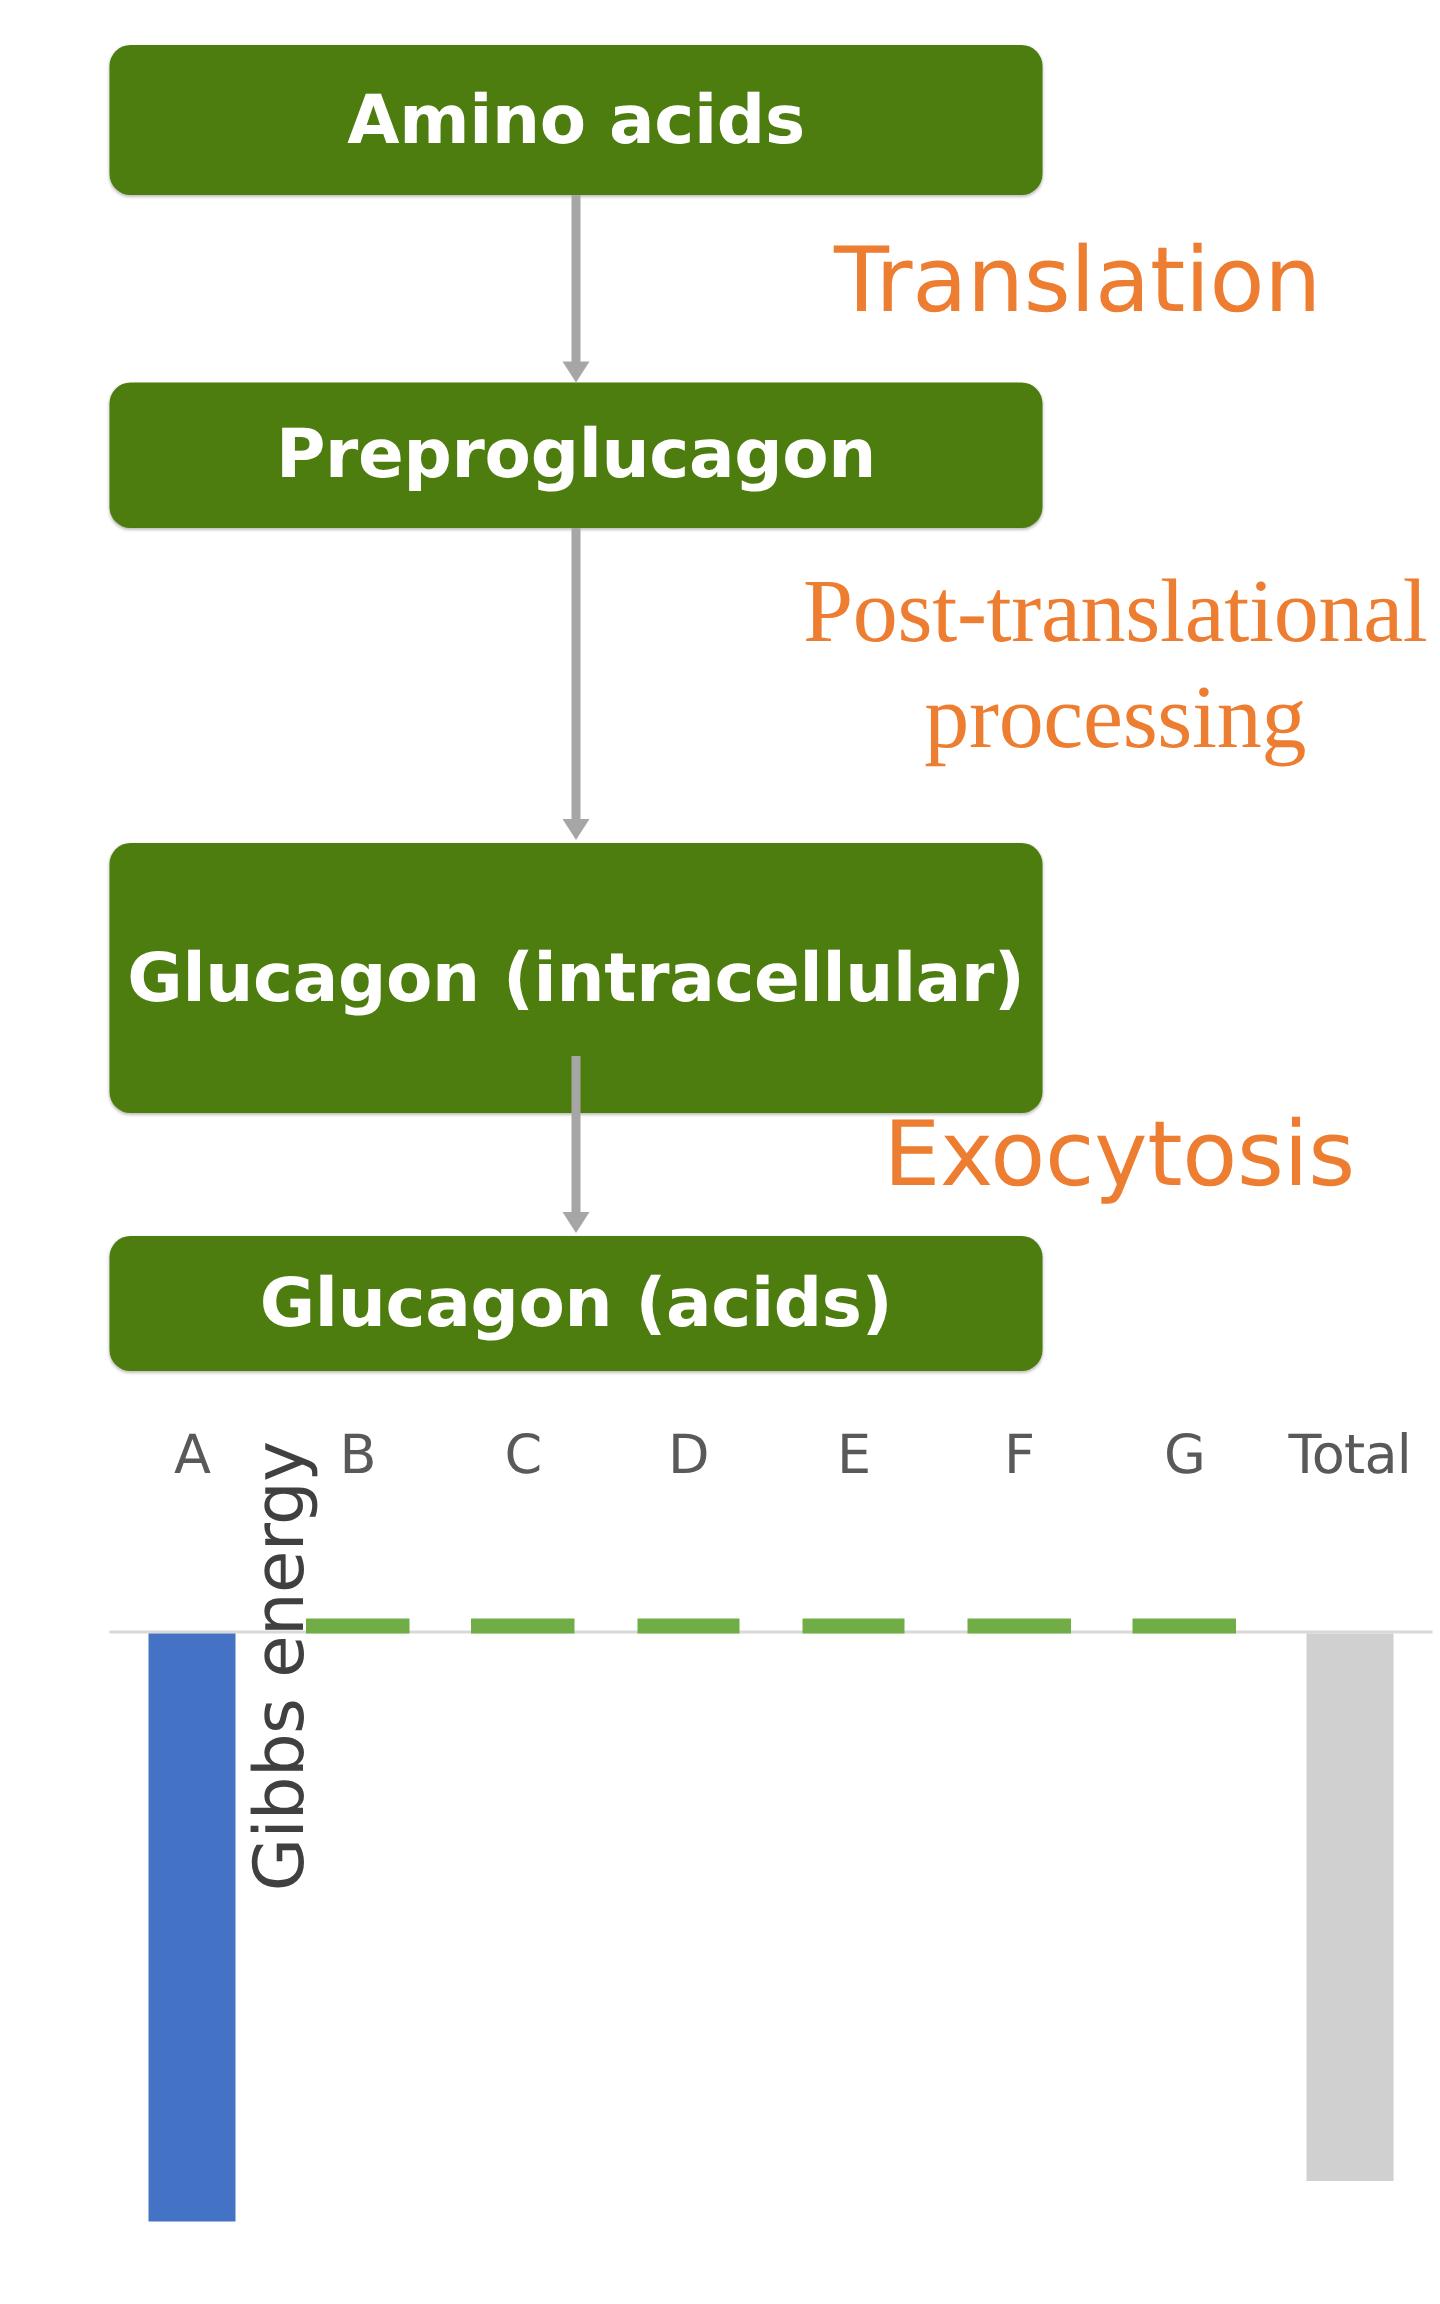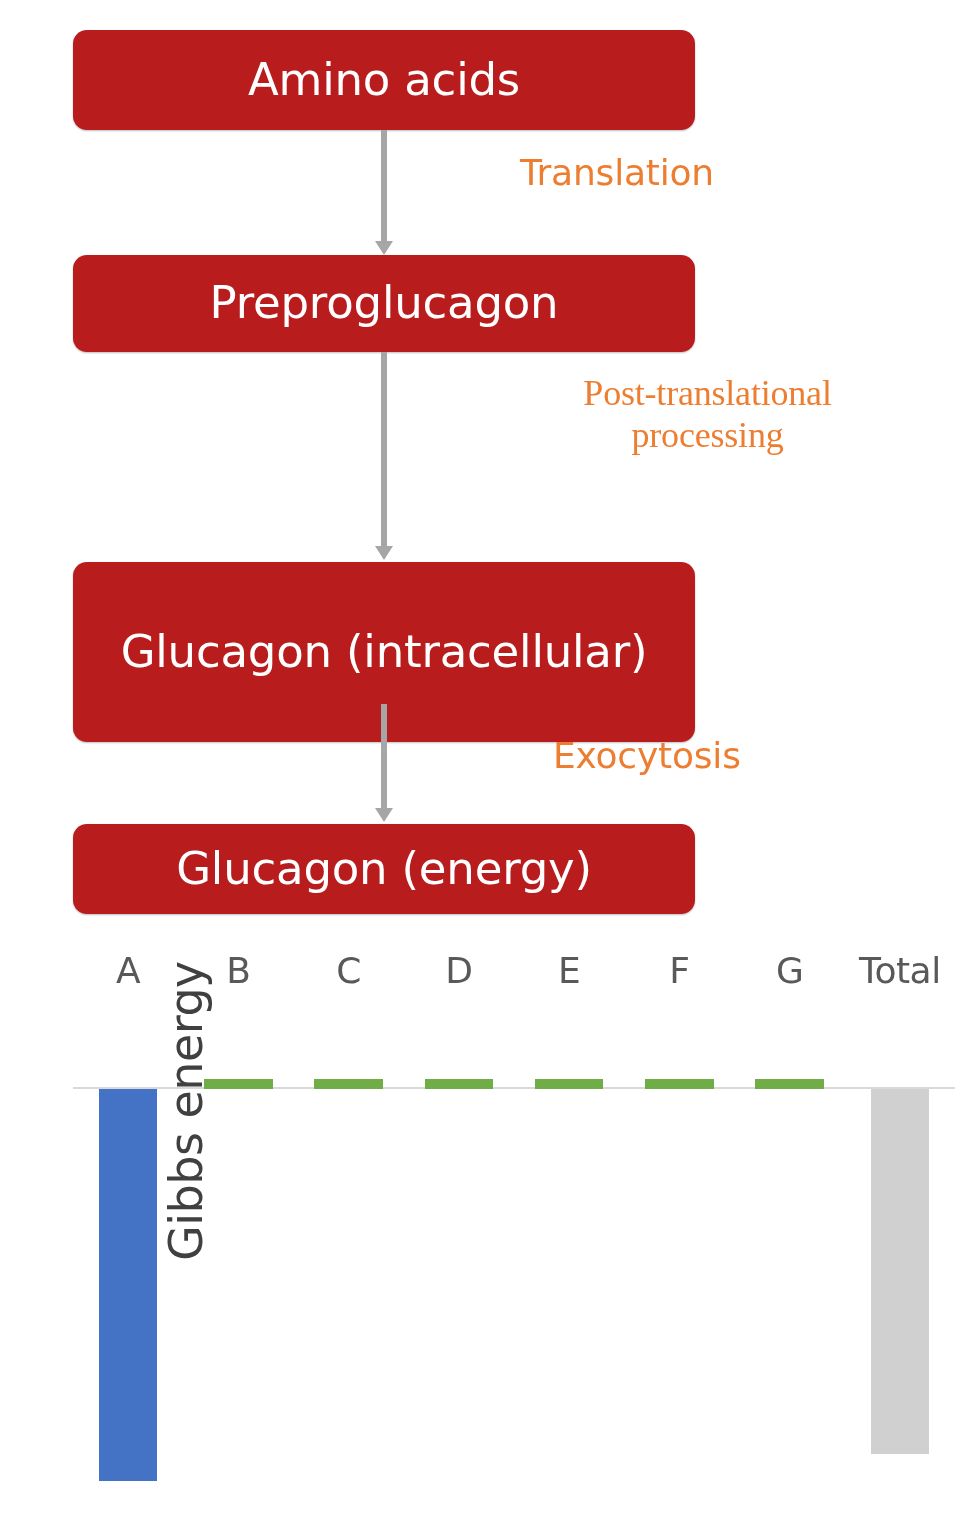--- a/index.html
+++ b/index.html
@@ -13,30 +13,30 @@
     position: relative;
     overflow: hidden;
     font-family: "DejaVu Sans", "Liberation Sans", sans-serif;
   }
 
   
   .flow-box {
     position: absolute;
     left: 73px;
     width: 622px;
-    background: #b91c1c;
+    background: #4d7c0f;
     border-radius: 14px;
     box-shadow: 0 1px 2px rgba(0,0,0,0.25);
     color: #ffffff;
     display: flex;
     align-items: center;
     justify-content: center;
     text-align: center;
     font-size: 45px;
-    font-weight: 400;
+    font-weight: 700;
     line-height: 1.08;
     letter-spacing: -0.2px;
     box-sizing: border-box;
   }
 
   #box-amino      { top: 30px;  height: 100px; }
   #box-prepro     { top: 255px; height: 97px; text-align: center;  }
   #box-gluc-intra { top: 562px; height: 180px; }
   #box-gluc-blood { top: 824px; height: 90px;  }
 
@@ -59,26 +59,27 @@
     border-top: 14px solid #A6A6A6;
   }
   #arrow-1 { top: 130px; height: 112px; }
   #arrow-2 { top: 352px; height: 195px; }
   #arrow-3 { top: 704px; height: 105px; }
 
   
   .process-label {
     position: absolute;
     color: #ED7D31;
-    font-size: 36px;
+    font-size: 60px;
     font-weight: 400;
     line-height: 1.18;
     text-align: center;
     white-space: pre-line;
     letter-spacing: -0.2px;
+    margin-left: 36px;
   }
   #label-translation     { top: 152px; left: 520px; width: 380px; text-align: left; }
   #label-posttrans       { top: 372px; left: 455px; width: 505px; font-family: Liberation Serif, serif; }
   #label-exocytosis      { top: 735px; left: 553px; width: 360px; text-align: left; }
 
   
   #chart {
     position: absolute;
     left: 0;
     top: 930px;
@@ -152,21 +153,21 @@
 <div class="process-label" id="label-posttrans">Post-translational
 processing</div>
 
 <div class="flow-box" id="box-gluc-intra">Glucagon
 (intracellular)</div>
 
 <div class="arrow" id="arrow-3"></div>
 
 <div class="process-label" id="label-exocytosis">Exocytosis</div>
 
-<div class="flow-box" id="box-gluc-blood">Glucagon (energy)</div>
+<div class="flow-box" id="box-gluc-blood">Glucagon (acids)</div>
 
 <div id="chart">
 
   <div id="chart-category-axis">
       <div class="cat-label" style="left: 0px; width: 110.25px;">A</div>
       <div class="cat-label" style="left: 110.25px; width: 110.25px;">B</div>
       <div class="cat-label" style="left: 220.5px; width: 110.25px;">C</div>
       <div class="cat-label" style="left: 330.75px; width: 110.25px;">D</div>
       <div class="cat-label" style="left: 441px; width: 110.25px;">E</div>
       <div class="cat-label" style="left: 551.25px; width: 110.25px;">F</div>

